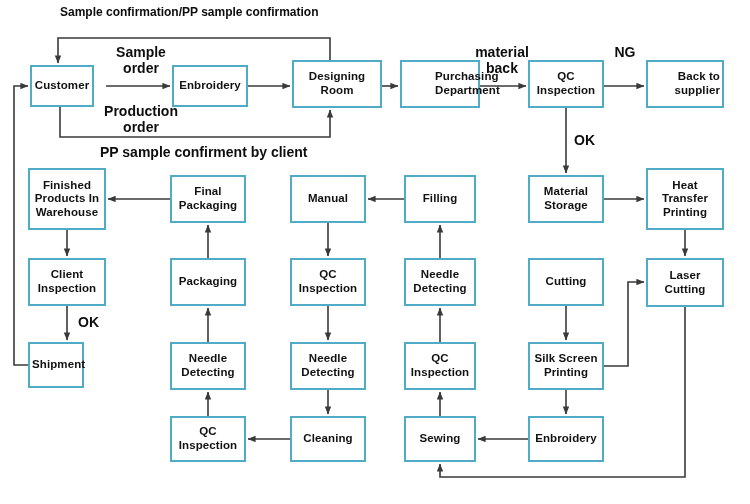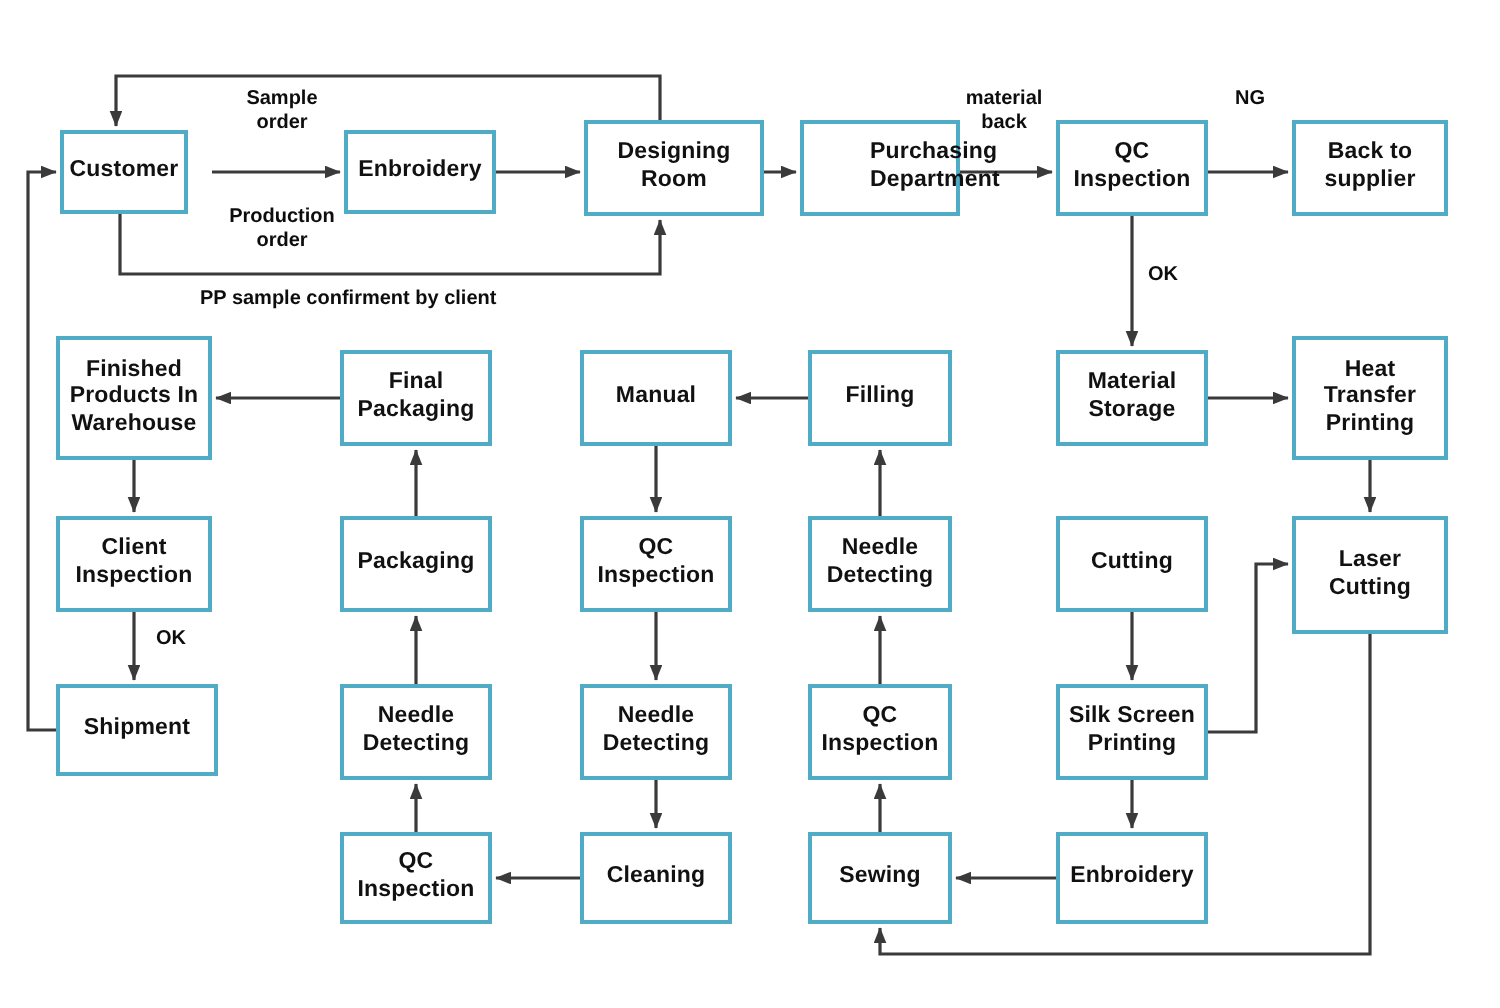--- a/index.html
+++ b/index.html
@@ -17,21 +17,21 @@
     font-weight:700;
     color:#111111;
     line-height:1.18;
     letter-spacing:.1px;
     padding:1px 2px;
     z-index:3;
   }
   .node span{display:block;width:100%;white-space:pre-line;}
   .elabel{
     position:absolute;
-    font-size:10px;
+    font-size:14px;
     font-weight:700;
     color:#0d0d0d;
     line-height:1.15;
     white-space:pre-line;
     text-align:center;
     z-index:4;
   }
   .elabel.left{text-align:left;}
   .title-lab{font-size:12px;}
 </style>
@@ -110,21 +110,21 @@
 Room</span>
     </div>
   <div class="node" style="left:400px;top:60px;width:80px;height:48px;padding-left:33px;">
       <span>Purchasing
 Department</span>
     </div>
   <div class="node" style="left:528px;top:60px;width:76px;height:48px;">
       <span>QC
 Inspection</span>
     </div>
-  <div class="node" style="left:646px;top:60px;width:78px;height:48px;">
+  <div class="node" style="left:646px;top:60px;width:78px;height:48px;text-align:right;">
       <span>Back to
 supplier</span>
     </div>
 
   <div class="node" style="left:28px;top:168px;width:78px;height:62px;">
       <span>Finished
 Products In
 Warehouse</span>
     </div>
   <div class="node" style="left:170px;top:175px;width:76px;height:48px;">
@@ -158,26 +158,26 @@
       <span>QC
 Inspection</span>
     </div>
   <div class="node" style="left:404px;top:258px;width:72px;height:48px;">
       <span>Needle
 Detecting</span>
     </div>
   <div class="node" style="left:528px;top:258px;width:76px;height:48px;">
       <span>Cutting</span>
     </div>
-  <div class="node" style="left:646px;top:258px;width:78px;height:59px;align-items:center;">
+  <div class="node" style="left:646px;top:258px;width:78px;height:49px;align-items:center;">
       <span>Laser
 Cutting</span>
     </div>
 
-  <div class="node" style="left:28px;top:342px;width:81px;height:46px;">
+  <div class="node" style="left:28px;top:342px;width:56px;height:46px;">
       <span>Shipment</span>
     </div>
   <div class="node" style="left:170px;top:342px;width:76px;height:48px;">
       <span>Needle
 Detecting</span>
     </div>
   <div class="node" style="left:290px;top:342px;width:76px;height:48px;">
       <span>Needle
 Detecting</span>
     </div>
@@ -197,20 +197,21 @@
   <div class="node" style="left:290px;top:416px;width:76px;height:46px;">
       <span>Cleaning</span>
     </div>
   <div class="node" style="left:404px;top:416px;width:72px;height:46px;">
       <span>Sewing</span>
     </div>
   <div class="node" style="left:528px;top:416px;width:76px;height:46px;">
       <span>Enbroidery</span>
     </div>
 
+  <div class="elabel left title-lab" style="left:60px;top:6px;width:320px;">Sample confirmation/PP sample confirmation</div>
   <div class="elabel" style="left:108px;top:44px;width:66px;">Sample
 order</div>
   <div class="elabel" style="left:98px;top:103px;width:86px;">Production
 order</div>
   <div class="elabel left" style="left:100px;top:144px;width:220px;">PP sample confirment by client</div>
   <div class="elabel" style="left:470px;top:44px;width:64px;">material
 back</div>
   <div class="elabel" style="left:608px;top:44px;width:34px;">NG</div>
   <div class="elabel left" style="left:574px;top:132px;width:30px;">OK</div>
   <div class="elabel left" style="left:78px;top:314px;width:30px;">OK</div>

